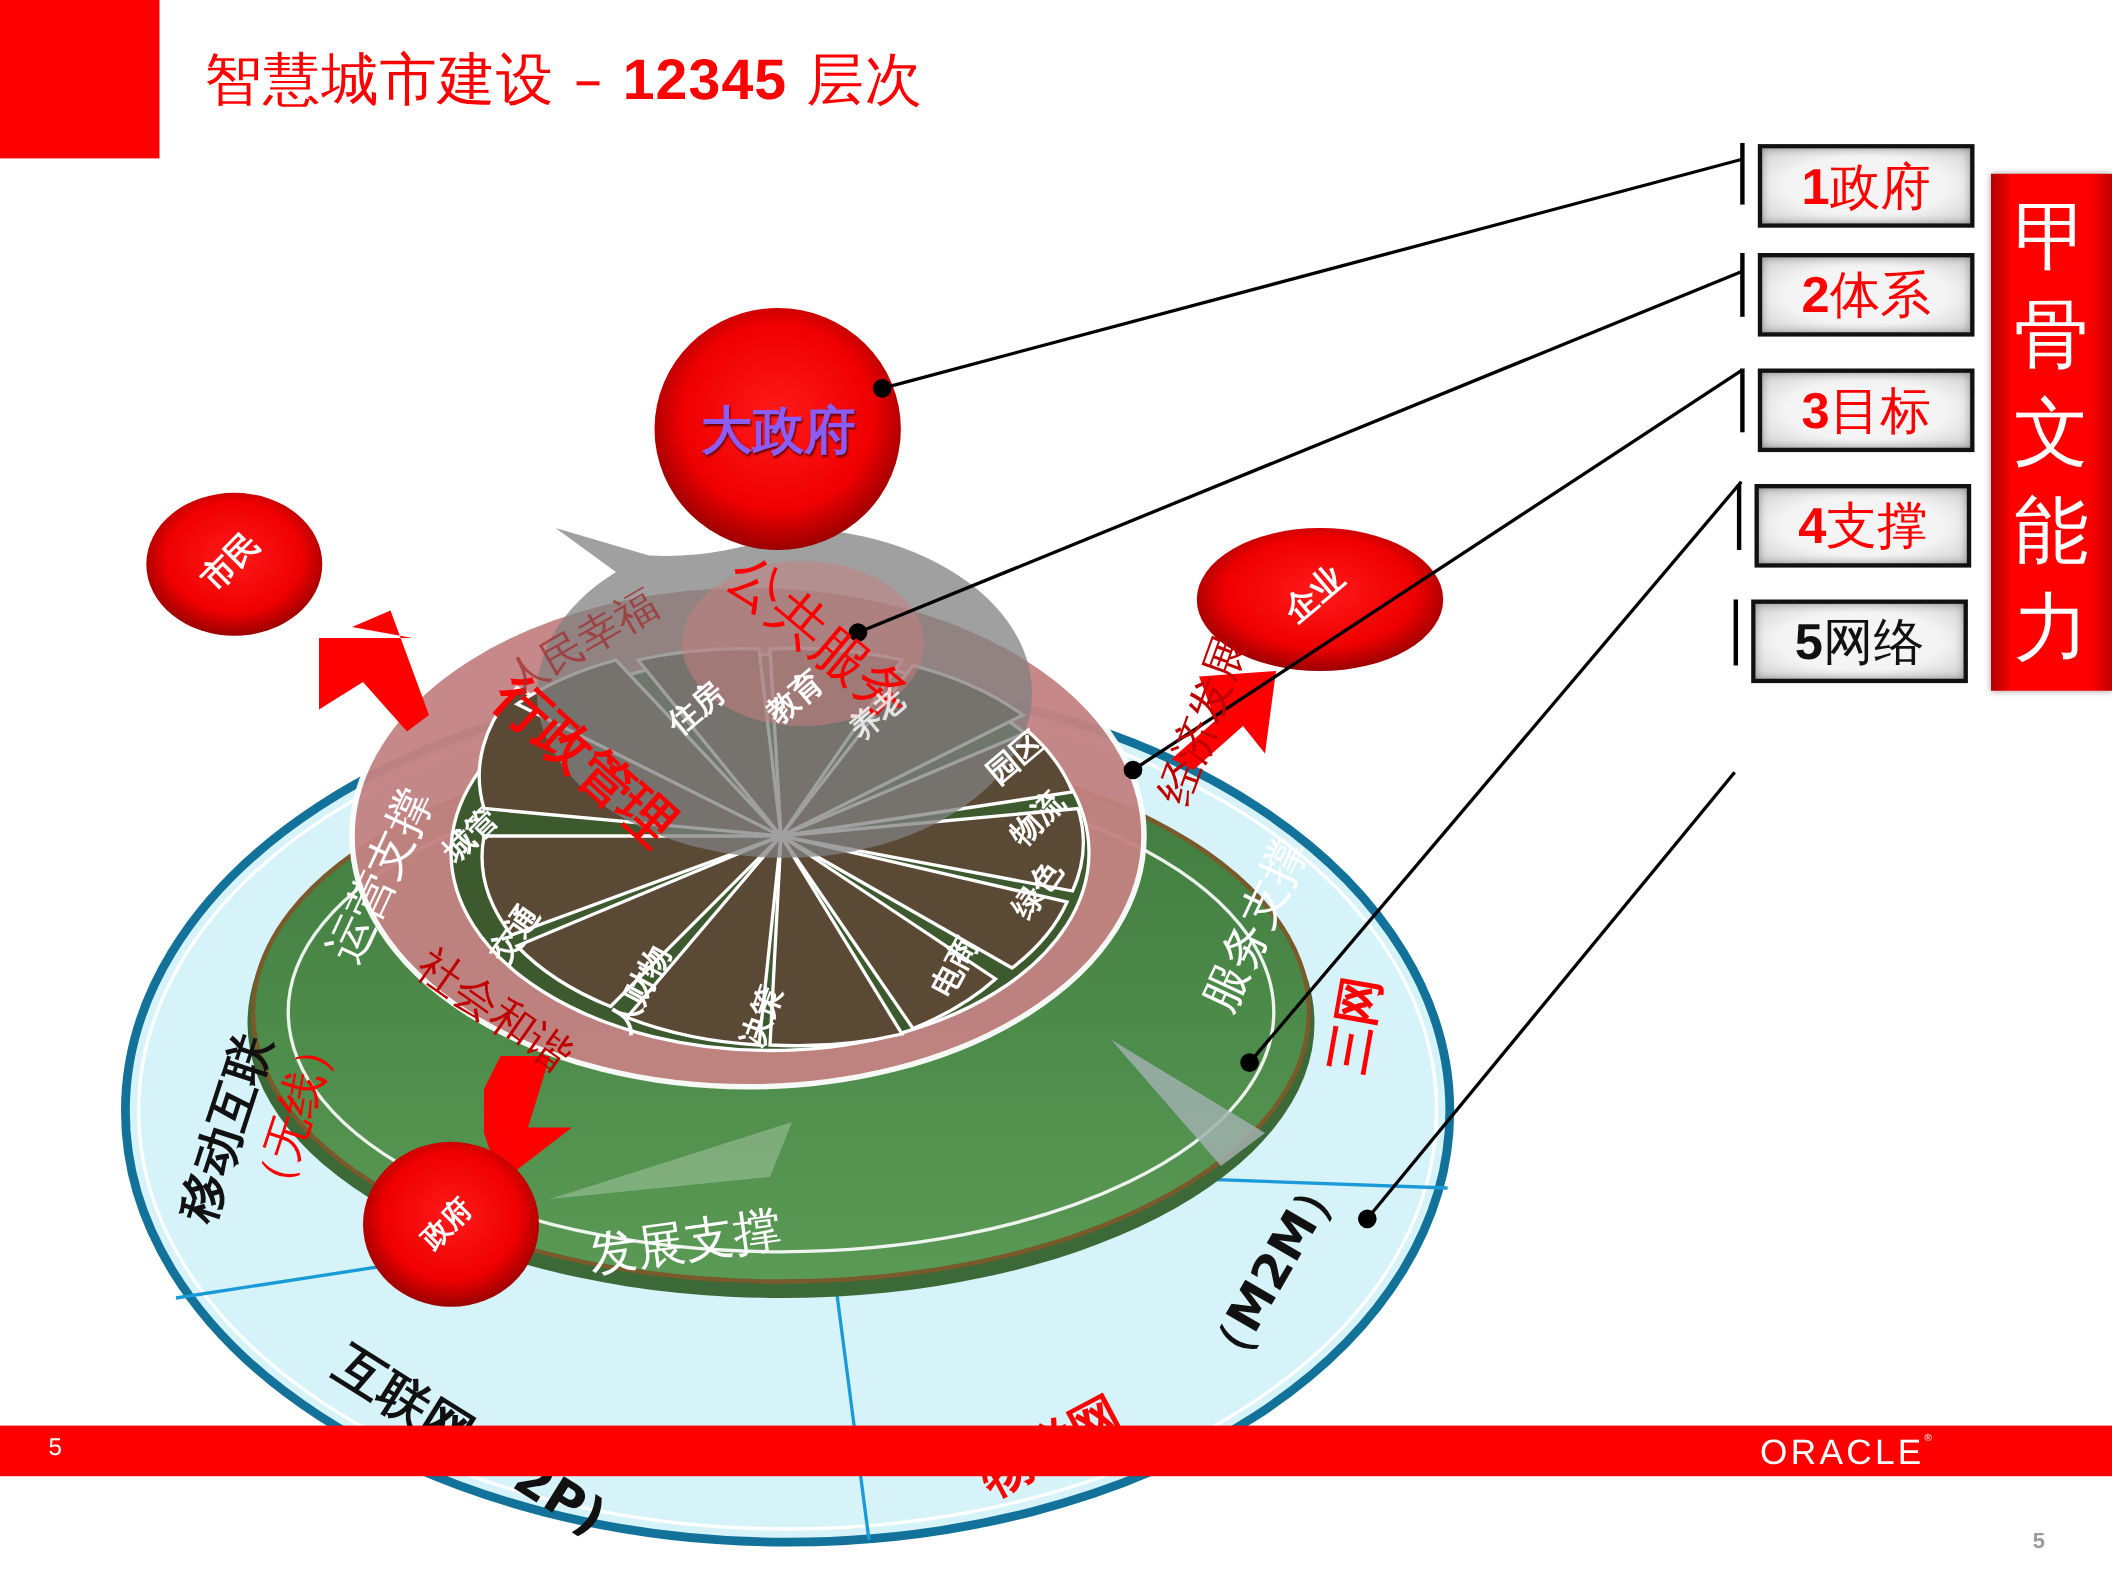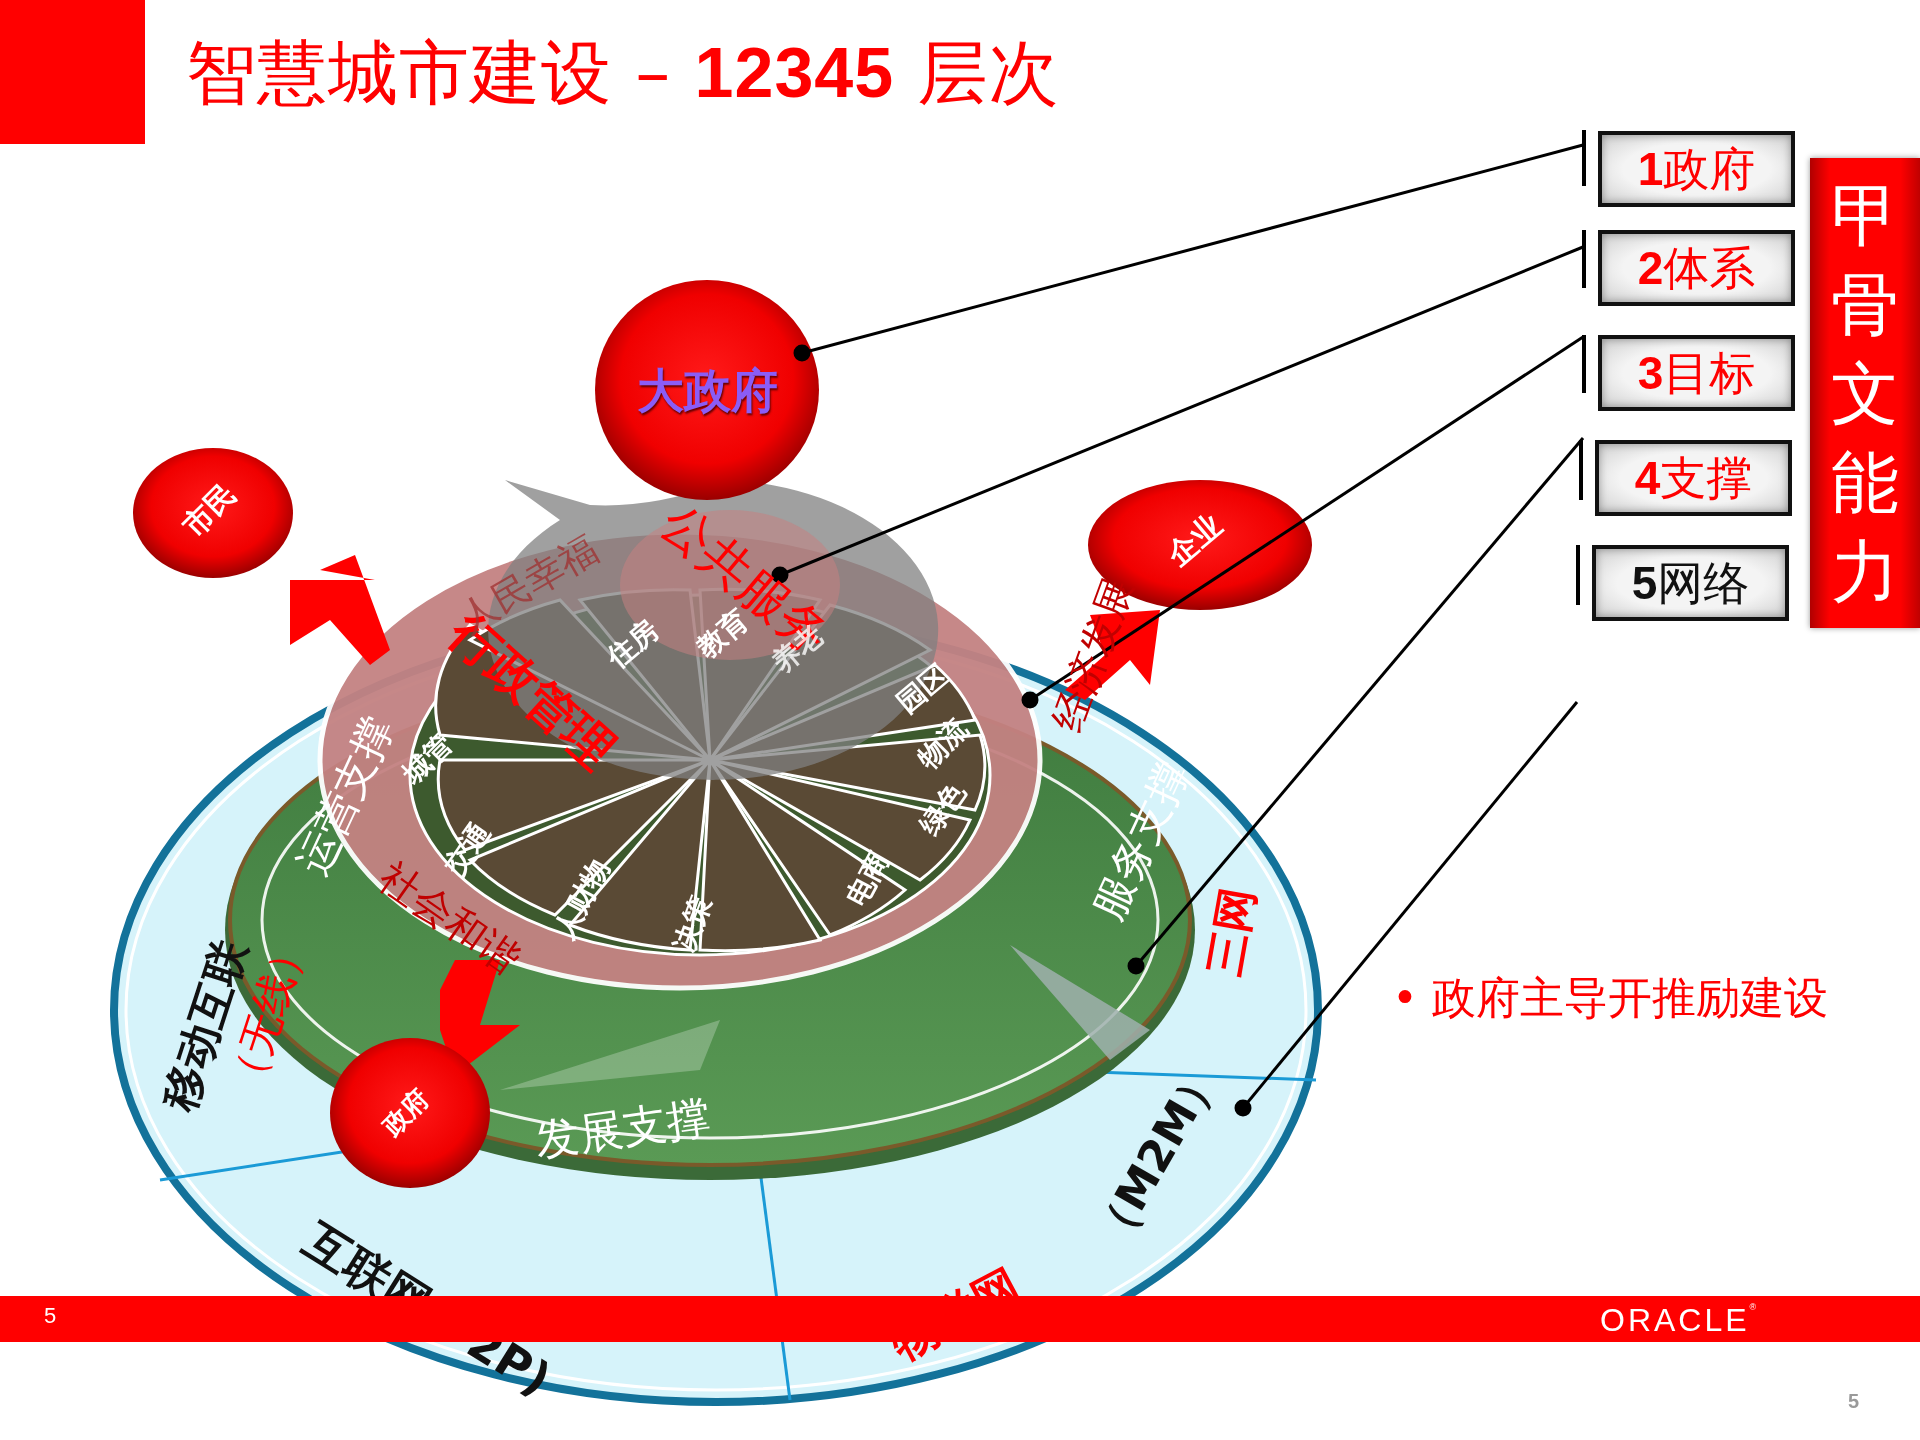--- a/index.html
+++ b/index.html
@@ -1,20 +1,20 @@
 <!DOCTYPE html>
 <html><head>
 <meta charset="utf-8">
 <style>
   html, body { margin:0; padding:0; }
   body { width:1920px; height:1440px; position:relative; overflow:hidden; background:#ffffff;
          font-family:"DejaVu Sans","Liberation Sans",sans-serif; }
   .abs { position:absolute; }
   .title-block { left:0; top:0; width:145px; height:144px; background:#ff0000; }
-  .title { left:186px; top:28px; font-size:70px; color:#ff0000; white-space:nowrap; letter-spacing:1px; line-height:90px; }
+  .title { left:186px; top:28px; font-size:52px; color:#ff0000; white-space:nowrap; letter-spacing:1px; line-height:90px; }
   .title b { font-family:"Liberation Sans",sans-serif; font-weight:bold; }
   .footer-band { left:0; top:1296px; width:1920px; height:46px; background:#ff0000; }
   .footer-num { left:44px; top:1303px; color:#ffffff; font-size:22px; font-family:"Liberation Sans",sans-serif; }
   .oracle { left:1600px; top:1302px; color:#ffffff; font-size:32px; letter-spacing:3px;
             font-family:"Liberation Sans",sans-serif; font-weight:normal;text-align:right; }
   .oracle sup { font-size:9px; letter-spacing:0; vertical-align:top; }
   .page-num { left:1848px; top:1390px; color:#9a9a9a; font-size:20px; font-family:"Liberation Sans",sans-serif; font-weight:bold; }
 
   svg.diagram { left:0; top:0; width:1920px; height:1440px; }
 
@@ -191,19 +191,18 @@
 
 <div class="abs oracle-box">
   <span>甲</span>
   <span>骨</span>
   <span>文</span>
   <span>能</span>
   <span>力</span>
 </div>
 
 <div class="abs bullets">
-  <p>• 政府主导开推励建设</p>
 </div>
 
 <div class="abs footer-band"></div>
 <div class="abs footer-num">5</div>
 <div class="abs oracle"><span>ORACLE</span><sup>®</sup></div>
 <div class="abs page-num">5</div>
 
 </body></html>

